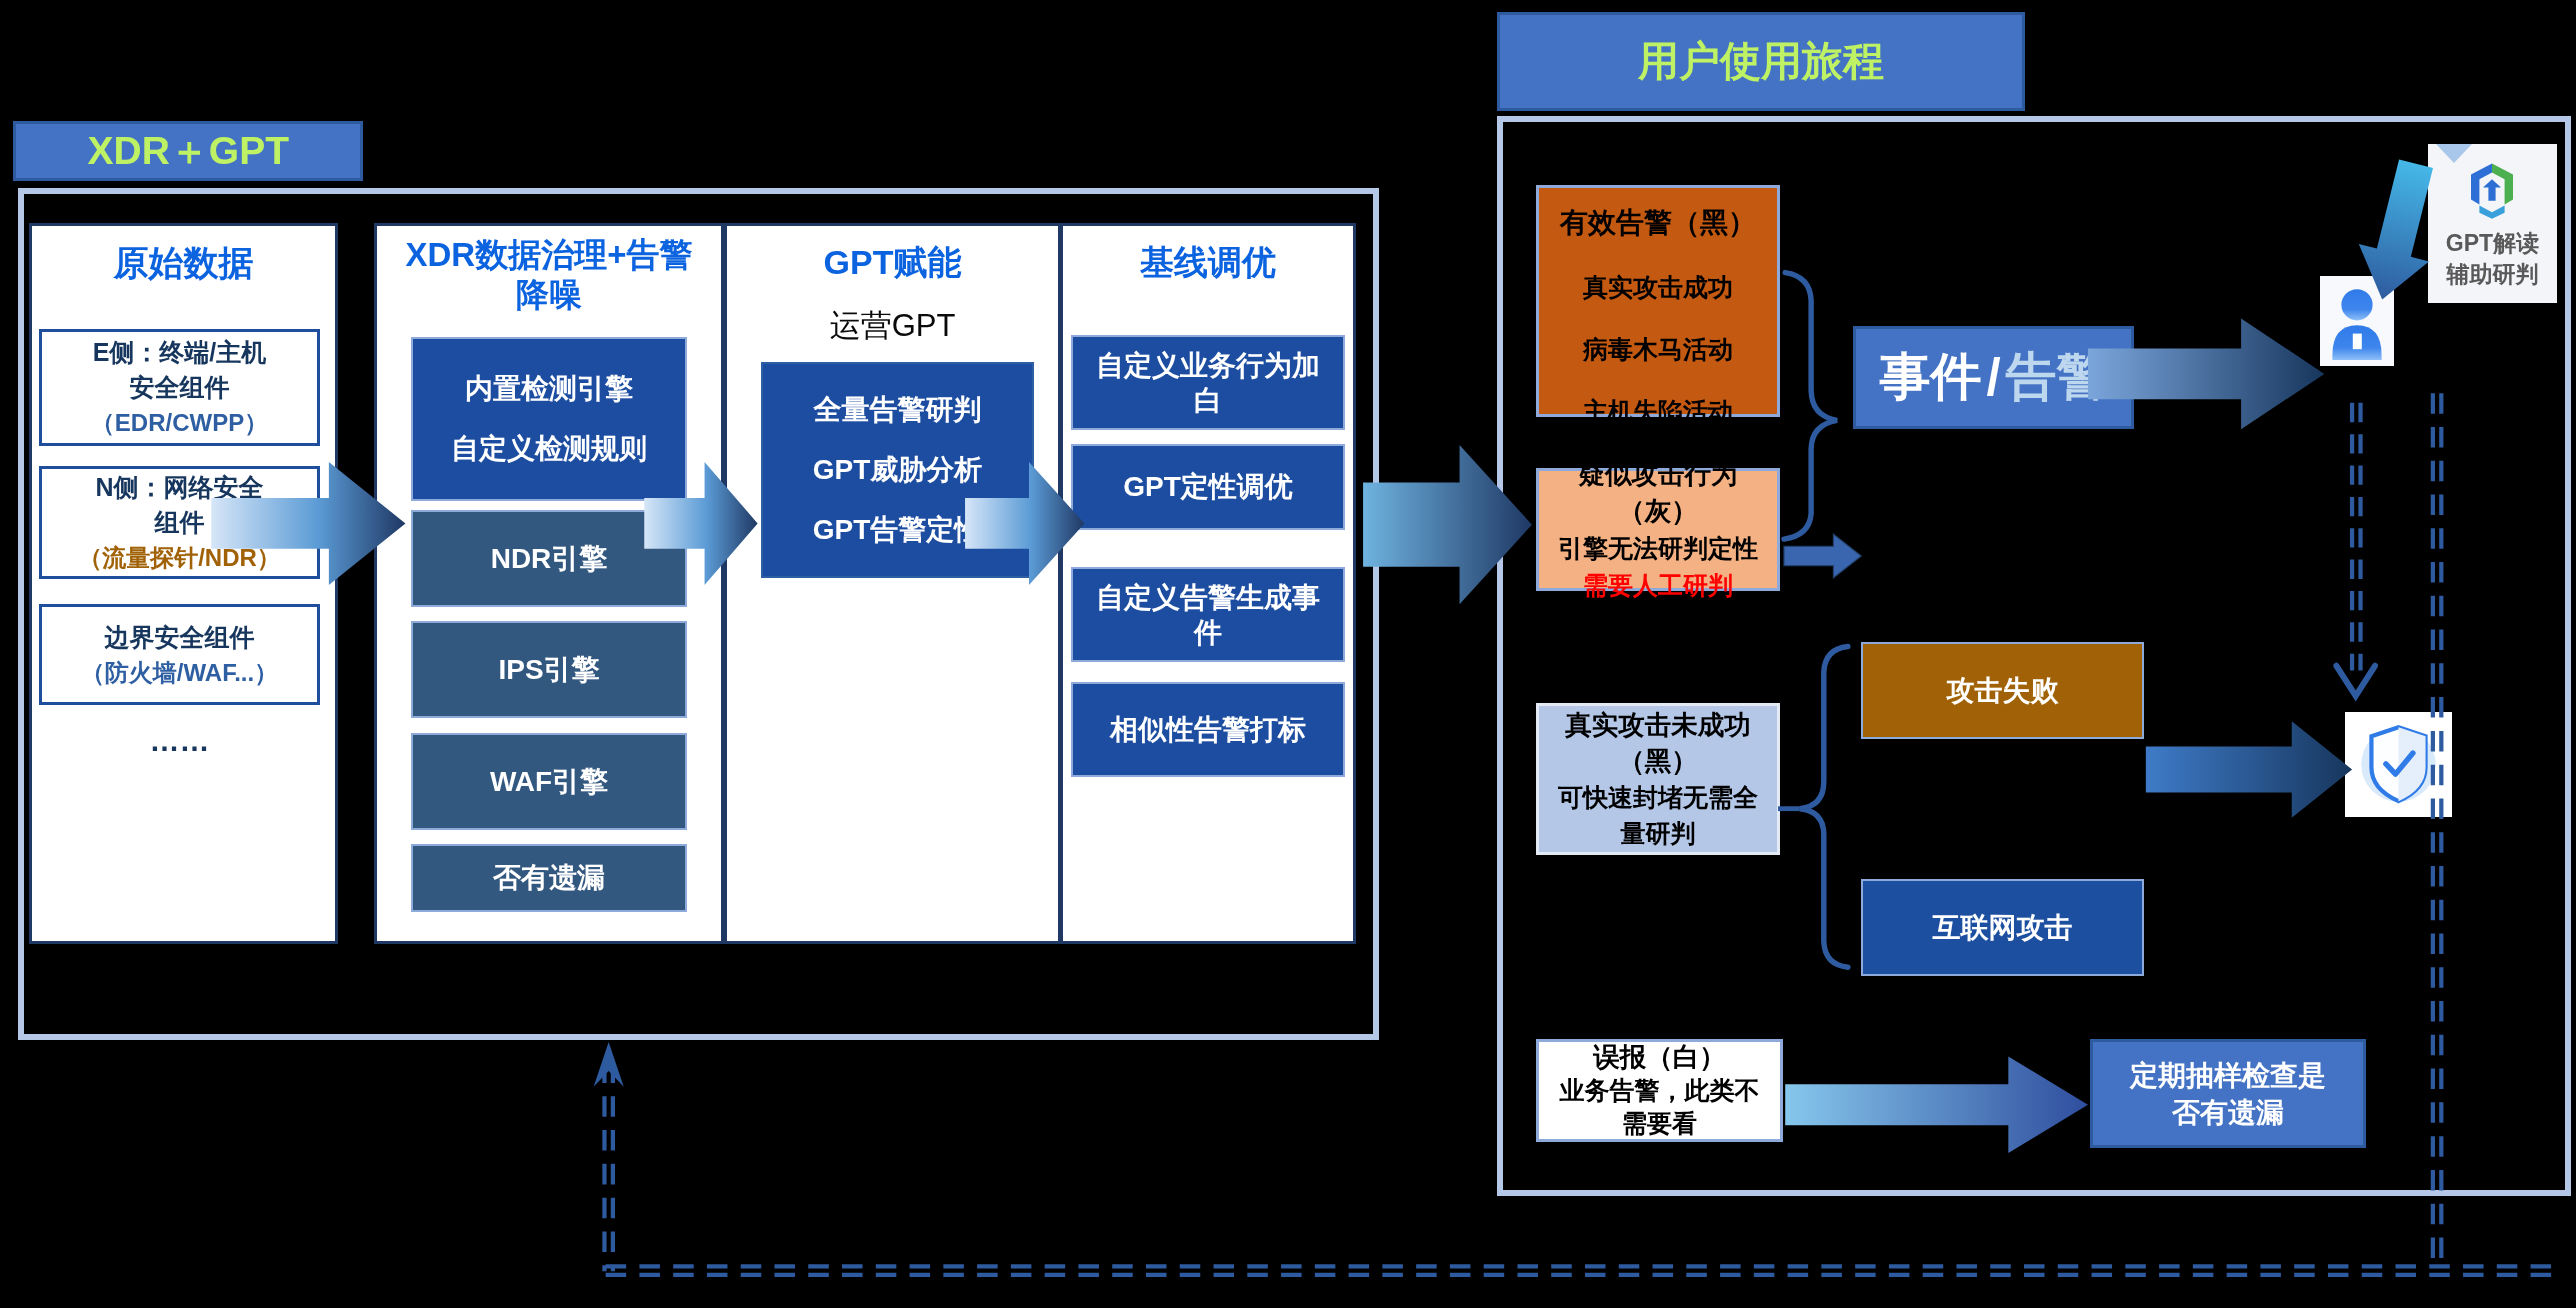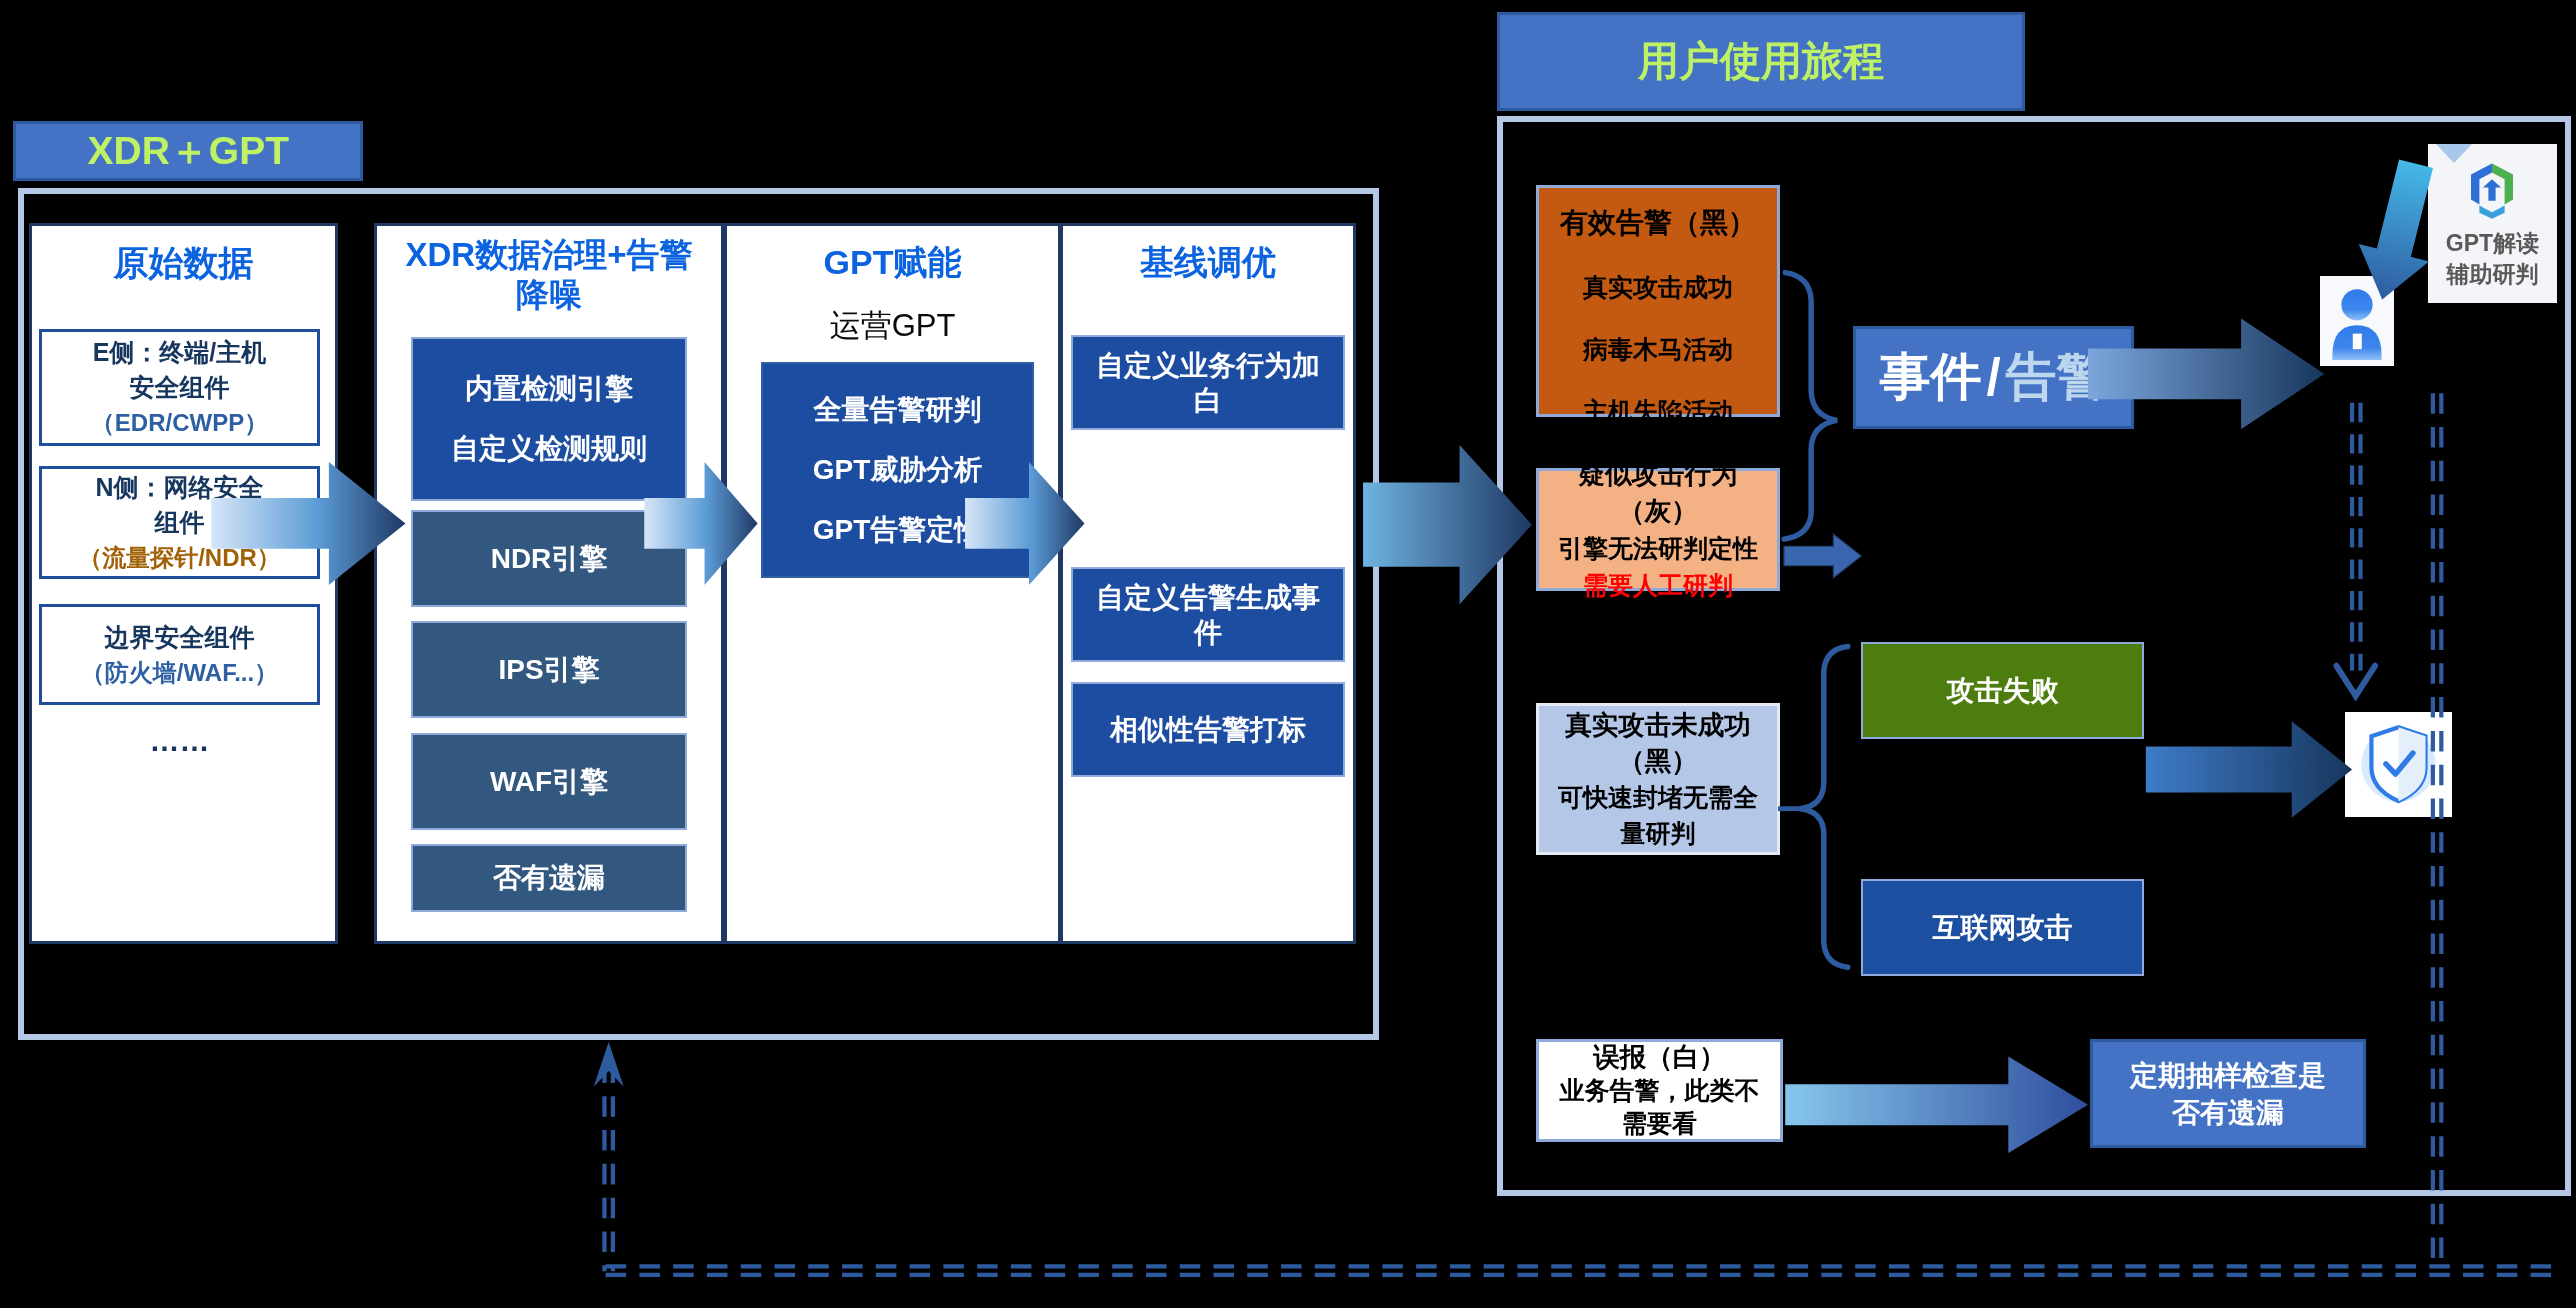--- a/index.html
+++ b/index.html
@@ -83,20 +83,23 @@
     <span>GPT告警定性</span>
   </div>
 
   <div class="abs col" style="left:1060px;top:223px;width:296px;height:721px;"></div>
   <div class="abs coltitle" style="left:1060px;top:240px;width:296px;font-size:34px;">
     <span>基线调优</span>
   </div>
   <div class="abs dkbox c" style="left:1071px;top:335px;width:274px;height:95px;font-size:28px;line-height:35px;padding:0 17px;">
     <span>自定义业务行为加白</span>
   </div>
+  <div class="abs dkbox c" style="left:1071px;top:444px;width:274px;height:86px;font-size:28px;">
+    <span>GPT定性调优</span>
+  </div>
   <div class="abs dkbox c" style="left:1071px;top:567px;width:274px;height:95px;font-size:28px;line-height:35px;padding:0 17px;">
     <span>自定义告警生成事件</span>
   </div>
   <div class="abs dkbox c" style="left:1071px;top:682px;width:274px;height:95px;font-size:28px;">
     <span>相似性告警打标</span>
   </div>
 
   <div class="abs hdr c" style="left:1497px;top:12px;width:528px;height:99px;font-size:41px;">
     <span>用户使用旅程</span>
   </div>
@@ -159,21 +162,21 @@
     </svg>
   </div>
 
   <div class="abs c" style="left:1536px;top:703px;width:244px;height:152px;background:#B4C7E7;border:3px solid #E3EAF4;color:#000;line-height:36px;">
     <span style="font-size:26.5px;font-weight:700;">真实攻击未成功</span>
     <span style="font-size:26.5px;font-weight:700;">（黑）</span>
     <span style="font-size:25px;font-weight:600;">可快速封堵无需全</span>
     <span style="font-size:25px;font-weight:600;">量研判</span>
   </div>
 
-  <div class="abs c" style="left:1861px;top:642px;width:283px;height:97px;background:#4d7c0f;border:2.4px solid #8EAADB;color:#fff;font-size:28px;font-weight:600;">
+  <div class="abs c" style="left:1861px;top:642px;width:283px;height:97px;background:#a16207;border:2.4px solid #8EAADB;color:#fff;font-size:28px;font-weight:600;">
     <span>攻击失败</span>
   </div>
   <div class="abs c" style="left:1861px;top:879px;width:283px;height:97px;background:#1D4FA1;border:2.4px solid #8EAADB;color:#fff;font-size:28px;font-weight:600;">
     <span>互联网攻击</span>
   </div>
 
   <div class="abs c" style="left:1536px;top:1039px;width:247px;height:103px;background:#fff;border:3.6px solid #8EAADB;color:#000;line-height:33px;">
     <span style="font-size:26.5px;font-weight:700;">误报（白）</span>
     <span style="font-size:25px;font-weight:600;">业务告警，此类不</span>
     <span style="font-size:25px;font-weight:600;">需要看</span>

